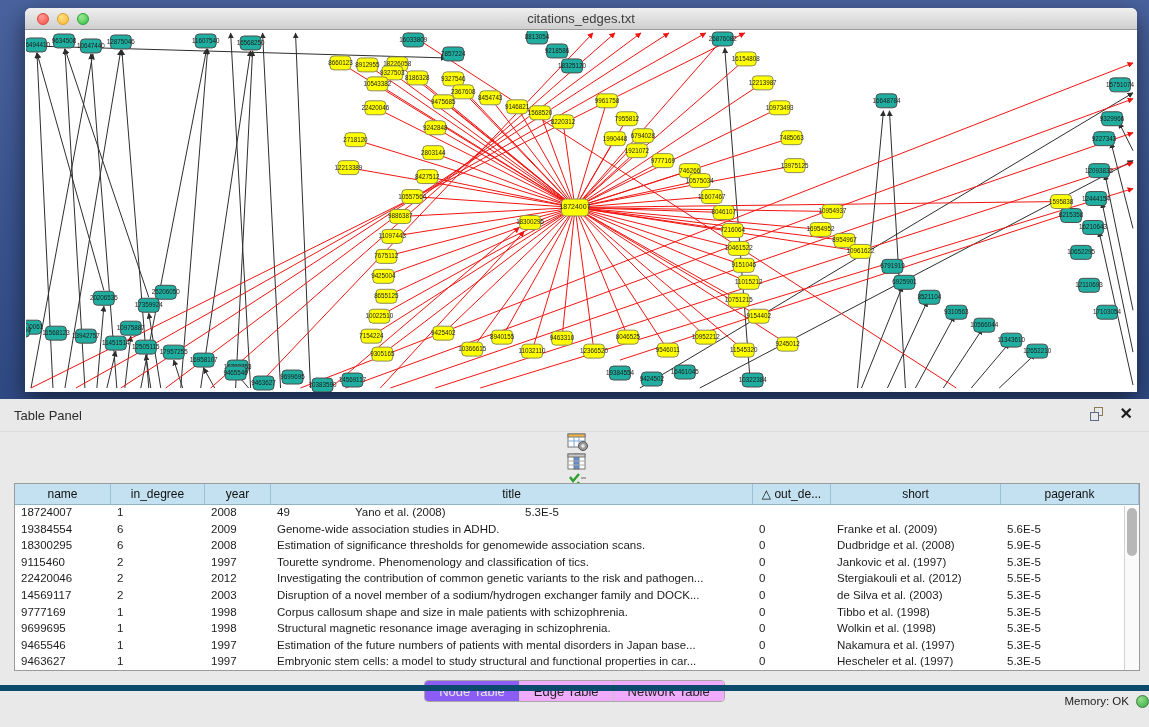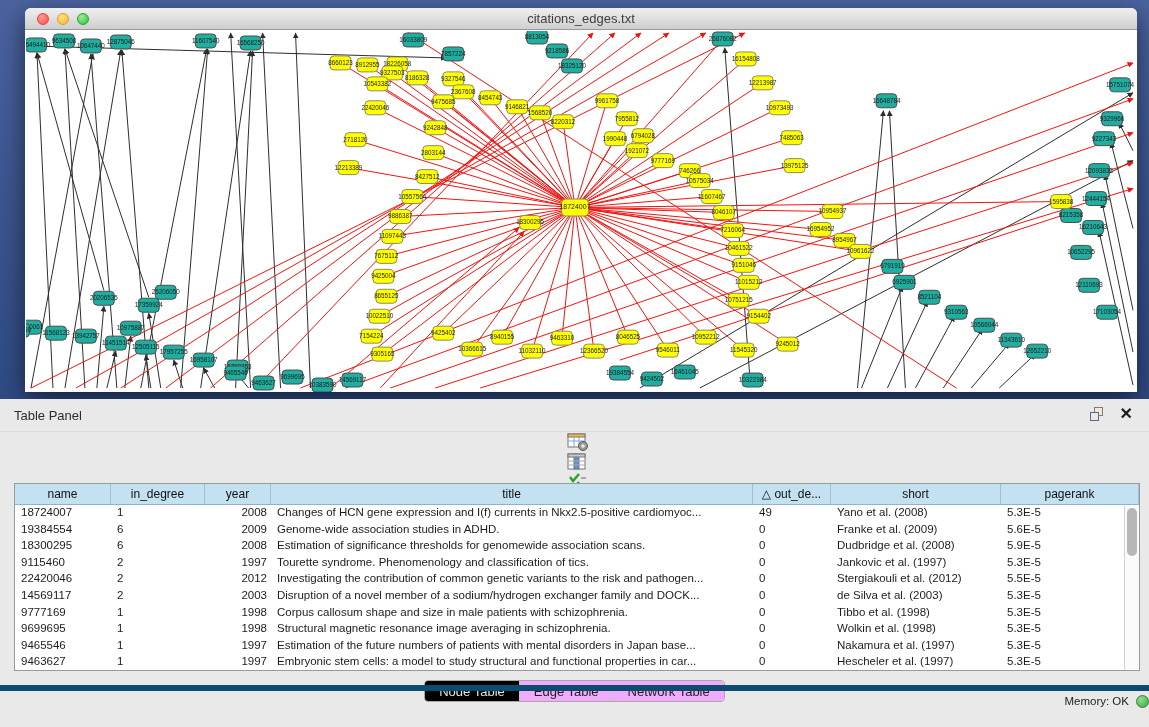--- a/index.html
+++ b/index.html
@@ -47,29 +47,29 @@
   .updown .up { border-bottom:4px solid #444; }
   .updown .dn { border-top:4px solid #444; }
 
   #table-wrap { position:absolute; left:14px; right:9px; top:84px; height:188px;
     border:1px solid #9a9a9a; background:#fff; overflow:hidden; }
   #thead { display:flex; height:21px; background:#c3e1f0; border-bottom:1px solid #8fb4c9; }
   .hcell { font-size:12px; color:#111; display:flex; align-items:center; justify-content:center;
     border-right:1px solid #9cc0d4; overflow:hidden; white-space:nowrap; }
   #tbody .trow { display:flex; height:16.6px; background:#fff; }
   .tcell { font-size:11.5px; color:#1c1c1c; padding:1px 4px 0 6px; overflow:hidden; white-space:nowrap; }
-  .c0{width:96px;} .c1{width:94px;} .c2{width:66px;text-align:right;} .c3{width:482px;} .c4{width:78px;} .c5{width:170px;} .c6{flex:1;}
+  .c0{width:96px;} .c1{width:94px;} .c2{width:66px;} .c3{width:482px;} .c4{width:78px;} .c5{width:170px;} .c6{flex:1;}
   #vscroll { position:absolute; right:0; top:22px; bottom:0; width:15px; background:#fafafa; border-left:1px solid #d2d2d2; }
   #vthumb { position:absolute; left:2px; top:2px; width:10px; height:48px; border-radius:5px; background:#b7b7b7; }
 
   #tabs { position:absolute; left:0; right:0; top:281px; display:flex; justify-content:center; }
   #seg { display:flex; height:22px; border:1px solid #a8a8a8; border-radius:4px; overflow:hidden; background:#fdfdfd; }
   .seg-btn { padding:0 14px; font-size:13px; color:#1e1e1e; display:flex; align-items:center; border-right:1px solid #c4c4c4; background:#f0abfc; }
   .seg-btn:last-child { border-right:none; }
-  .seg-btn.active { background:#000000; color:#e4e4e4; }
+  .seg-btn.active { background:#8b5cf6; color:#e4e4e4; }
 
   #statusbar { position:absolute; left:0; right:0; bottom:0; height:26px; border-top:6px solid #0c4a6e;
     display:flex; align-items:center; justify-content:flex-end; }
   #mem-label { font-size:11.5px; color:#222; margin-right:7px; }
   #mem-dot { width:13px; height:13px; border-radius:50%; border:1px solid #3e7a41;
     background:radial-gradient(circle at 35% 30%,#8fdf8b,#37aa3e); }
 </style>
 </head>
 <body>
 
@@ -549,21 +549,20 @@
         <div class="hcell c3">title</div>
         <div class="hcell c4">△ out_de...</div>
         <div class="hcell c5">short</div>
         <div class="hcell c6">pagerank</div>
       </div>
     <div id="tbody">
         <div class="trow">
           <div class="tcell c0">18724007</div>
           <div class="tcell c1">1</div>
           <div class="tcell c2">2008</div>
-          <div class="tcell c3">Changes of HCN gene expression and I(f) currents in Nkx2.5-positive cardiomyoc...</div>
           <div class="tcell c4">49</div>
           <div class="tcell c5">Yano et al. (2008)</div>
           <div class="tcell c6">5.3E-5</div>
         </div>
         <div class="trow">
           <div class="tcell c0">19384554</div>
           <div class="tcell c1">6</div>
           <div class="tcell c2">2009</div>
           <div class="tcell c3">Genome-wide association studies in ADHD.</div>
           <div class="tcell c4">0</div>

